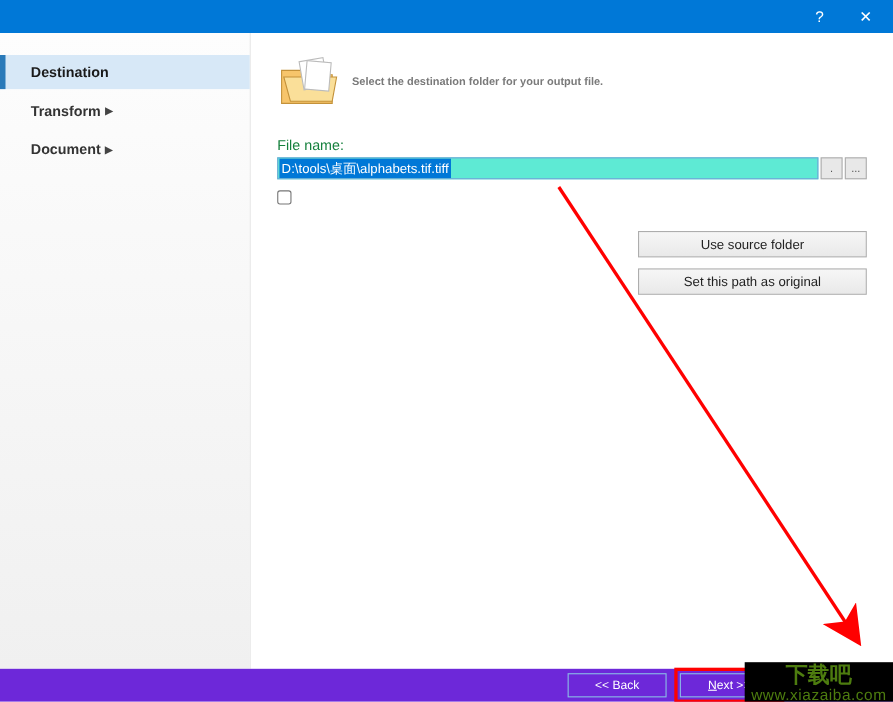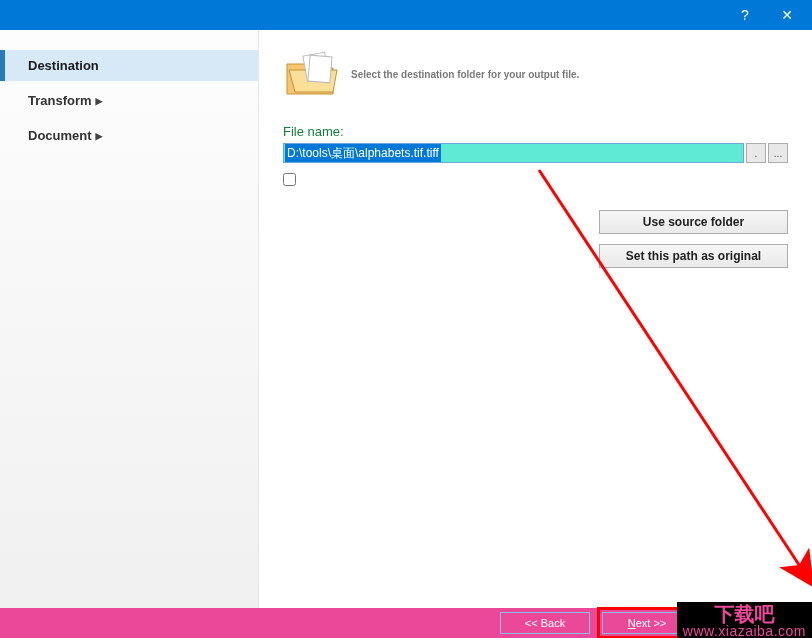--- a/index.html
+++ b/index.html
@@ -28,21 +28,21 @@
       justify-content: center;
       font-size: 14px;
       cursor: pointer;
     }
     .content {
       height: 578px;
       display: flex;
       background: #fff;
     }
     .sidebar {
-      width: 259px;
+      width: 228px;
       background: linear-gradient(to bottom, #fdfdfd, #f0f0f0);
       border-right: 1px solid #e8e8e8;
       padding-top: 20px;
     }
     .sidebar-item {
       padding: 8px 10px 8px 28px;
       font-size: 13px;
       color: #333;
       cursor: pointer;
       display: flex;
@@ -135,36 +135,35 @@
     .checkbox-row input { width: 13px; height: 13px; }
     .btn-col {
       position: absolute;
       right: 24px;
       top: 180px;
       display: flex;
       flex-direction: column;
       gap: 10px;
     }
     .wide-btn {
-      width: 189px;
+      width: 208px;
       height: 24px;
       border: 1px solid #adadad;
       background: linear-gradient(to bottom, #f6f6f6, #e9e9e9);
       font-size: 12px;
       color: #222;
       cursor: pointer;
-      font-weight: bold;
     }
     .footer {
       height: 30px;
-      background: #ec4899;
+      background: #6d28d9;
       display: flex;
       align-items: center;
       justify-content: flex-end;
-      padding: 0 18px;
+      padding: 0 2px;
       gap: 12px;
       position: relative;
     }
     .footer-btn {
       min-width: 90px;
       height: 22px;
       border: 1px solid #8bbde6;
       background: transparent;
       color: #fff;
       font-size: 11px;
@@ -184,21 +183,21 @@
     }
     .arrow-svg {
       position: absolute;
       pointer-events: none;
     }
     .watermark {
       position: absolute;
       right: 0;
       bottom: 0;
       background: #000;
-      color: #ec4899;
+      color: #4d7c0f;
       font-size: 20px;
       font-weight: bold;
       padding: 2px 6px 0 6px;
       line-height: 1;
       text-align: center;
       margin-left: 16px;
     }
     .watermark .sub {
       font-size: 14px;
       font-weight: normal;

